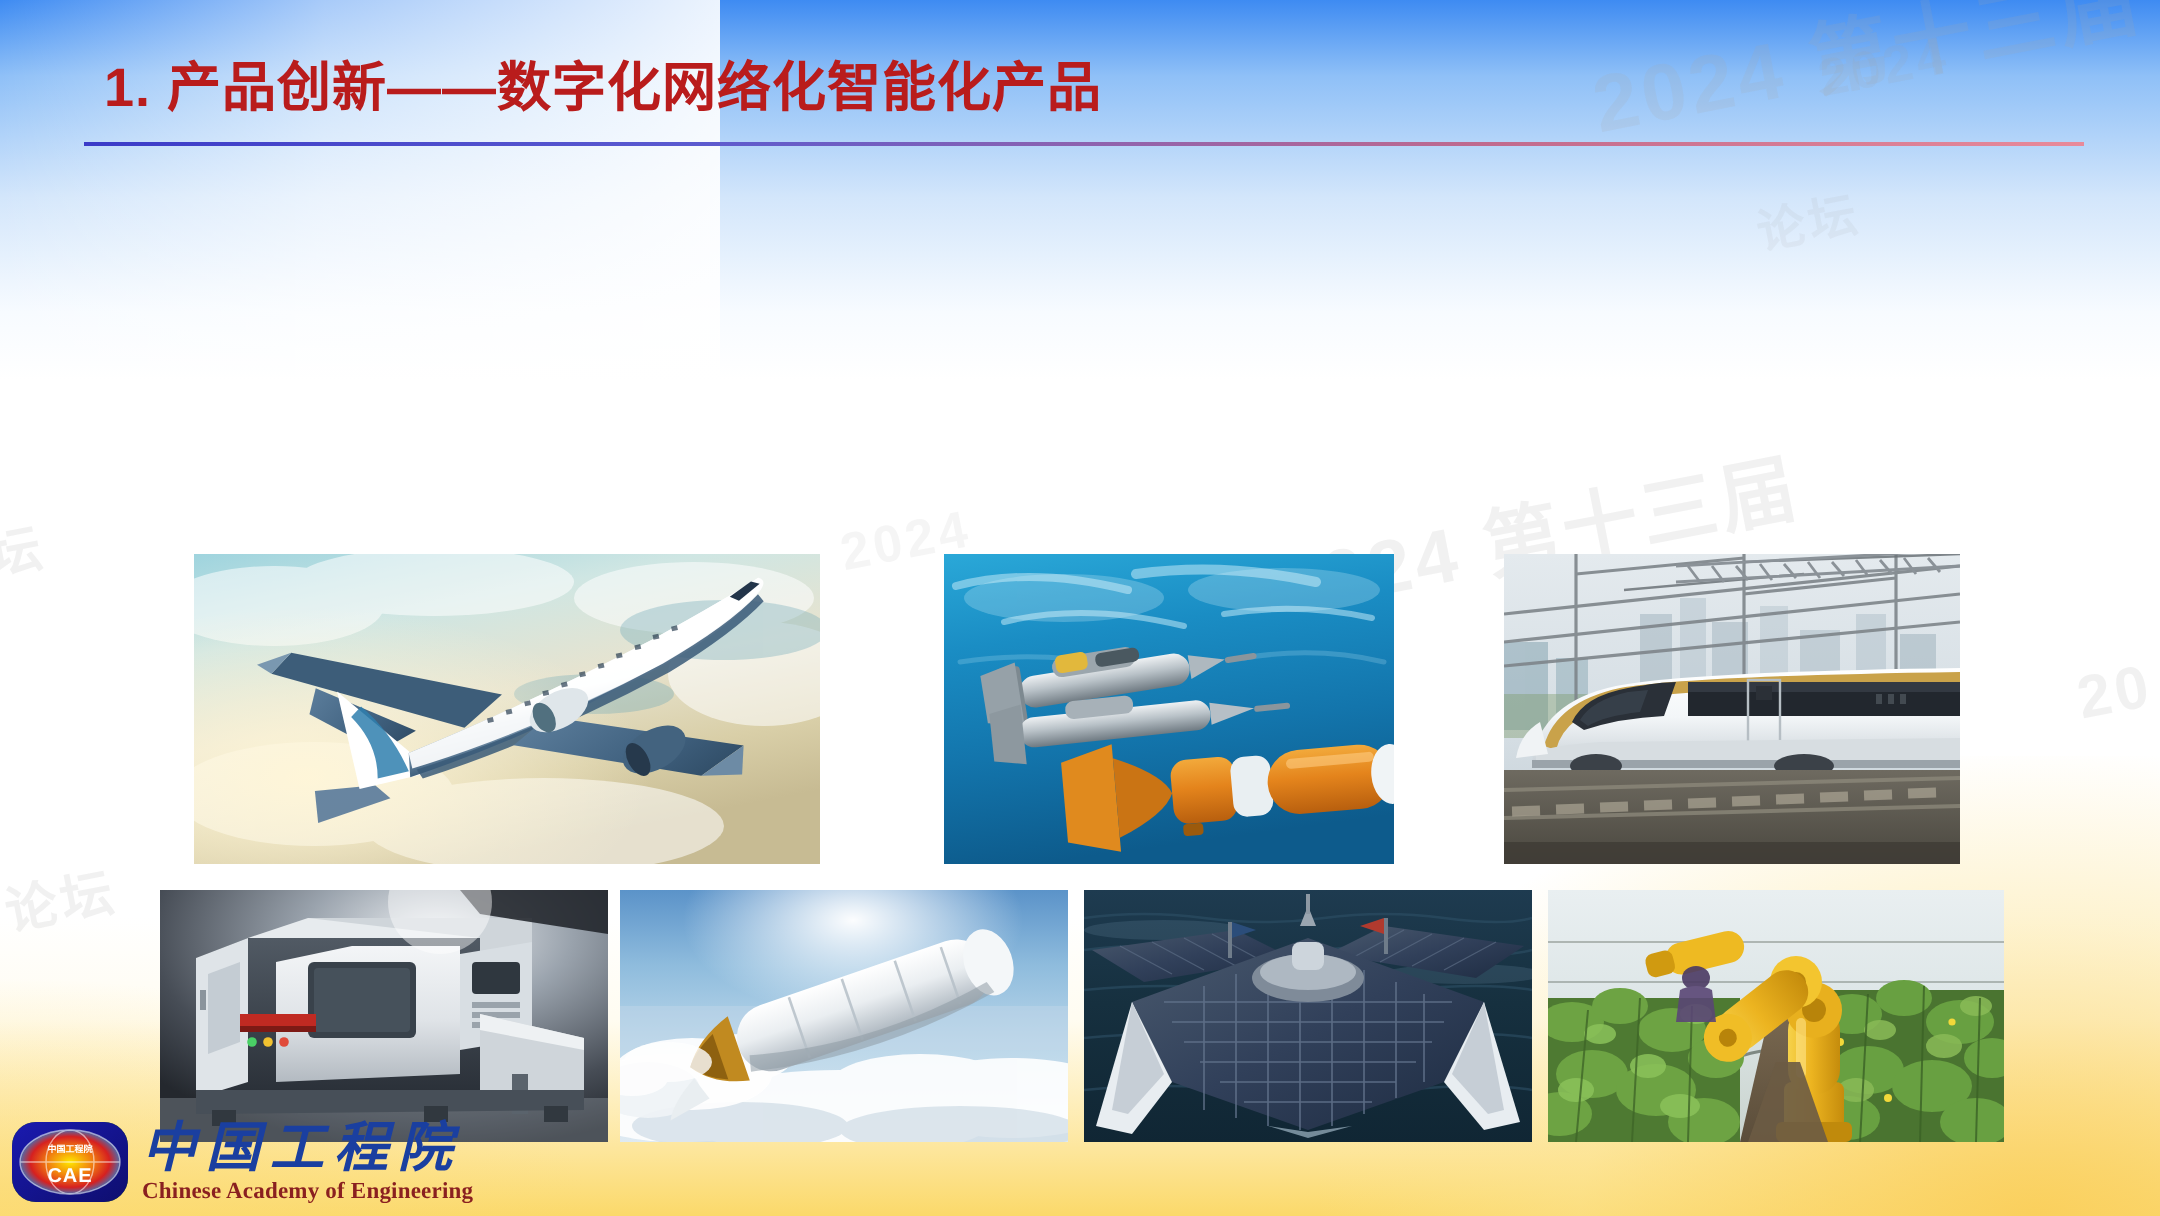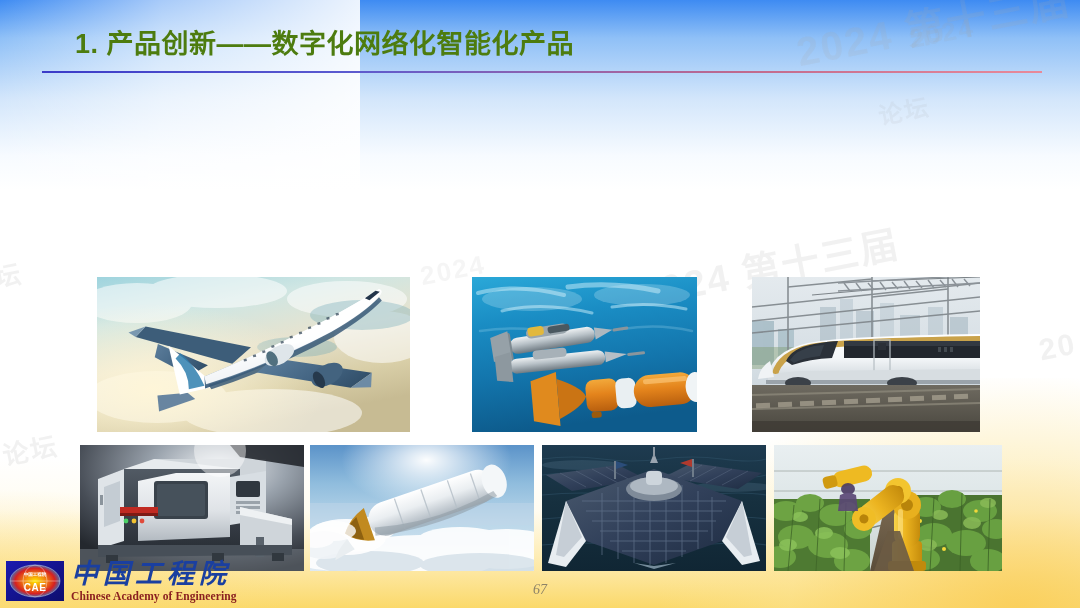--- a/index.html
+++ b/index.html
@@ -69,24 +69,23 @@
   .wm-7 { top: 330px; right: 4px;   font-size: 30px; transform: rotate(-11deg); }
   .wm-8 { top: 92px;  right: 150px; font-size: 24px; transform: rotate(-11deg); color: rgba(160,160,160,0.10); }
 
   
   .title {
     position: absolute;
     left: 52px;
     top: 22px;
     font-size: 27px;
     font-weight: bold;
-    color: #4d7c0f;
+    color: #b91c1c;
     letter-spacing: 0.5px;
     white-space: nowrap;
-    margin-left: 23px;
   }
   .title-rule {
     position: absolute;
     left: 42px;
     top: 71px;
     width: 1000px;
     height: 2px;
     background: linear-gradient(to right, #3b3bc8 0%, #5a5ad0 30%, #c06a8e 70%, #e88a9a 100%);
   }
 
@@ -127,21 +126,21 @@
     position: absolute;
     left: 6px;
     bottom: 6px;
     display: flex;
     align-items: center;
     gap: 7px;
   }
   .cae-mark {
     width: 58px; height: 40px;
     position: relative;
-    border-radius: 0;
+    border-radius: 12px;
     overflow: hidden;
     background: #4d7c0f;
   }
   .cae-text-cn {
     font-family: "Liberation Serif", "DejaVu Serif", serif;
     font-size: 27px;
     font-weight: bold;
     color: #1a3fa0;
     font-style: italic;
     letter-spacing: 5px;
@@ -799,15 +798,14 @@
         <text x="29" y="15" font-family="'Liberation Sans',sans-serif" font-size="4.5" font-weight="bold" fill="#ffffff" text-anchor="middle">中国工程院</text>
         <text x="29" y="30" font-family="'Liberation Sans',sans-serif" font-size="10" font-weight="bold" fill="#ffffff" text-anchor="middle" letter-spacing="0.5">CAE</text>
       </svg>
     </div>
     <div>
       <div class="cae-text-cn">中国工程院</div>
       <div class="cae-text-en">Chinese Academy of Engineering</div>
     </div>
   </div>
 
-  <div class="page-num">67</div>
 
 </div>
 
 </body></html>

